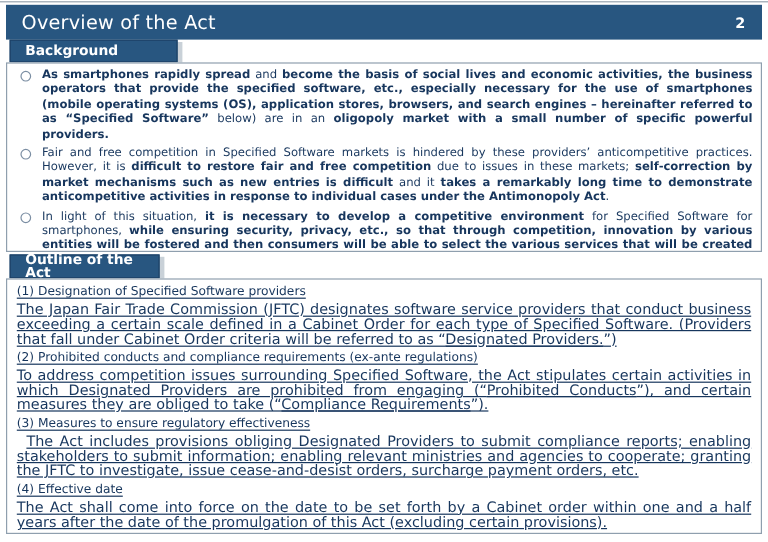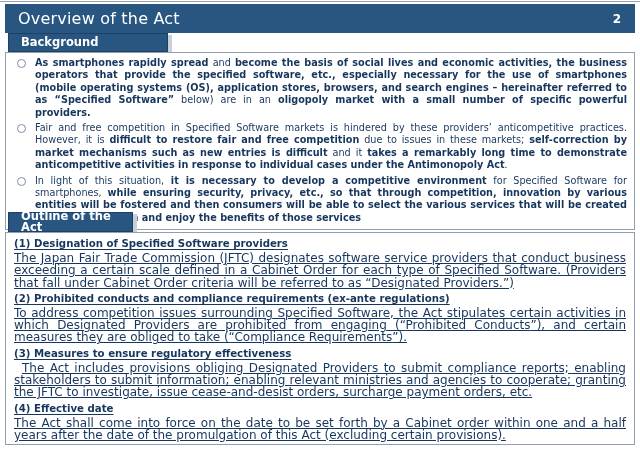--- a/index.html
+++ b/index.html
@@ -19,43 +19,43 @@
   .banner .title{font-size:16px;font-weight:normal;margin:0 0 0 13px;letter-spacing:.2px;}
   .banner .pagenum{margin-left:auto;margin-right:14px;font-size:12px;font-weight:bold;}
 
   
   .tab{
     position:absolute;left:8px;background:#285680;color:#ffffff;
     font-weight:bold;font-size:11.5px;line-height:1;
     display:flex;align-items:center;box-sizing:border-box;
     padding-left:12px;box-shadow:4px 2px 0 #c9d1d8;border:1px solid #1d4267;
   }
-  .tab-background{top:33px;width:160px;height:19px;}
+  .tab-background{top:33px;width:140px;height:19px;}
   .tab-outline{top:212px;width:125px;height:20px;}
 
   
   .box{
     position:absolute;left:5px;width:630px;background:#ffffff;
     border:1px solid #8f9fae;box-sizing:border-box;overflow:hidden;
   }
-  .box-background{top:52px;height:178px;padding:4px 7px 0 6px;}
+  .box-background{top:52px;height:158px;padding:4px 7px 0 6px;}
   .box-outline{top:232px;height:213px;padding:2px 8px 0 8px;}
 
   
   .bullet-row{display:flex;margin-bottom:3px;}
   .bullet-marker{
     flex:0 0 auto;width:7px;height:7px;border:1.2px solid #7b8ea3;border-radius:50%;
     margin:2px 9px 0 5px;background:#ffffff;
   }
   .runs{margin:0;font-size:9.7px;line-height:12.4px;text-align:justify;flex:1;}
 
   
   .outline-item{margin-bottom:4px;}
   .outline-heading{
-    margin:3px 0 3px 0;font-size:10.2px;font-weight:bold;
+    margin:3px 0 3px 0;font-size:10.2px;font-weight:normal;
     text-decoration:underline;text-underline-offset:2px;
   }
   .outline-body{margin:0;font-size:12px;line-height:12.3px;text-align:justify;text-decoration:underline;}
   .indent{text-indent:8px;}
 
   .b{font-weight:bold;}
   .u{text-decoration:underline;}
 </style>
 </head>
 <body>

